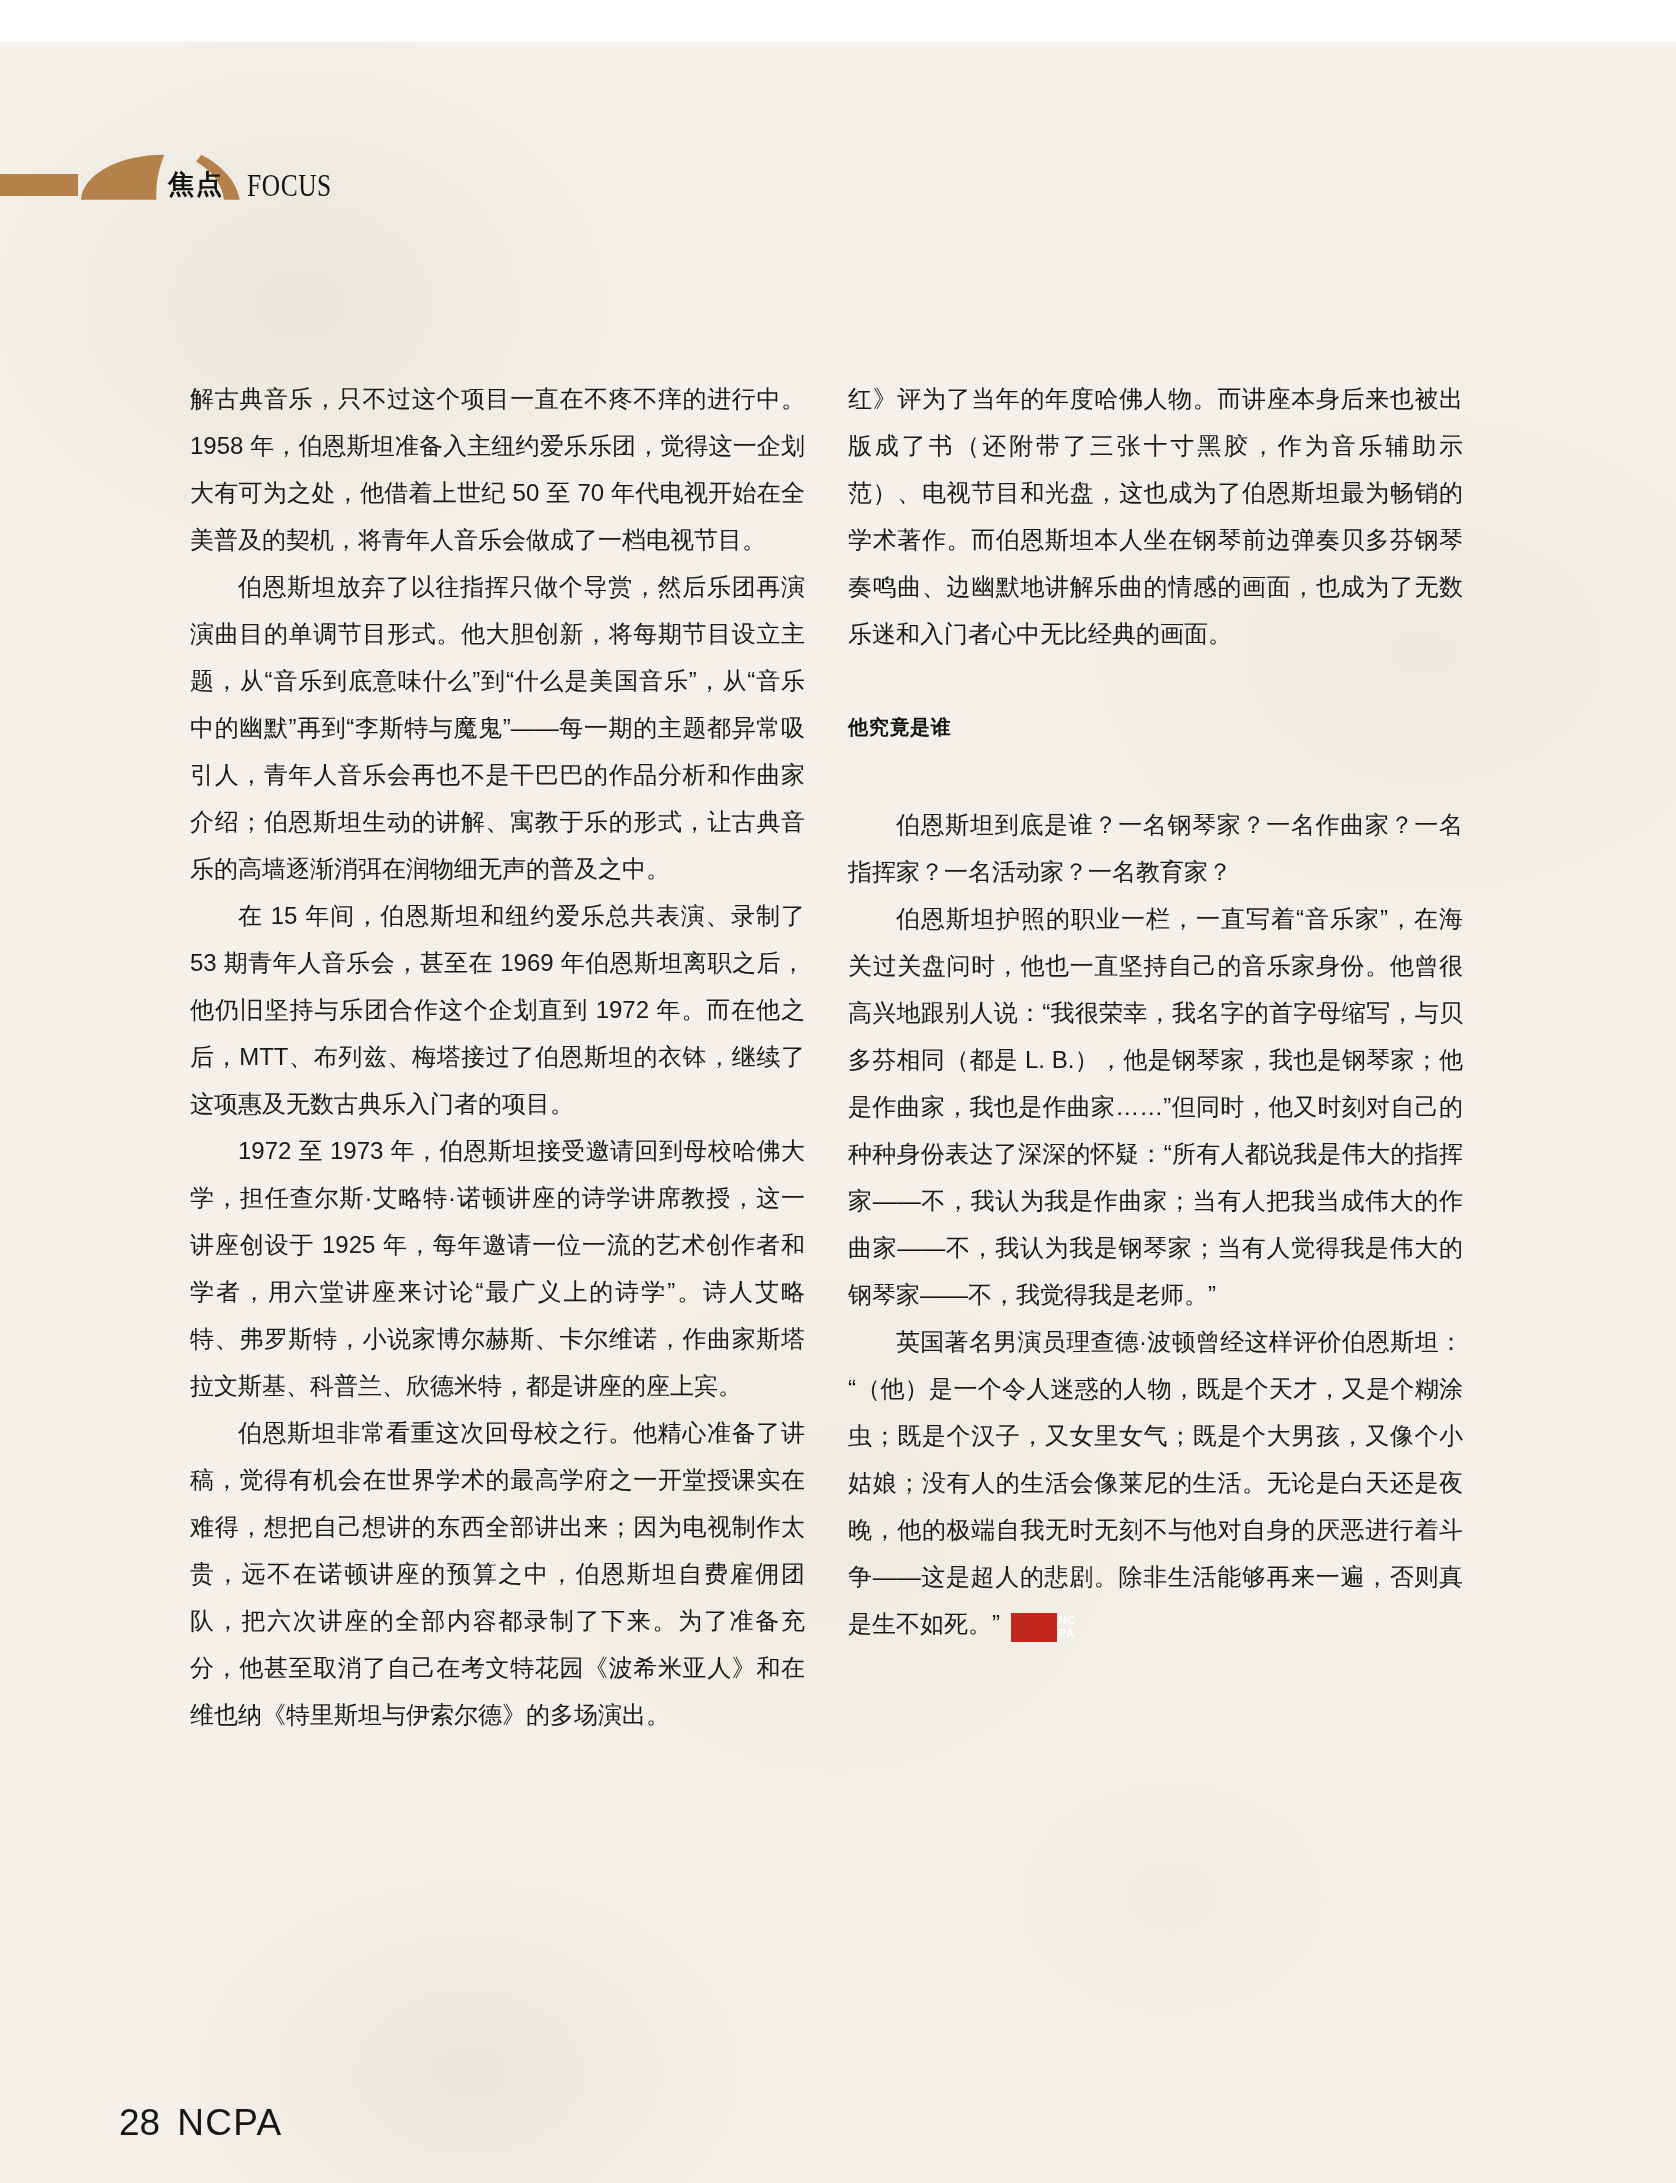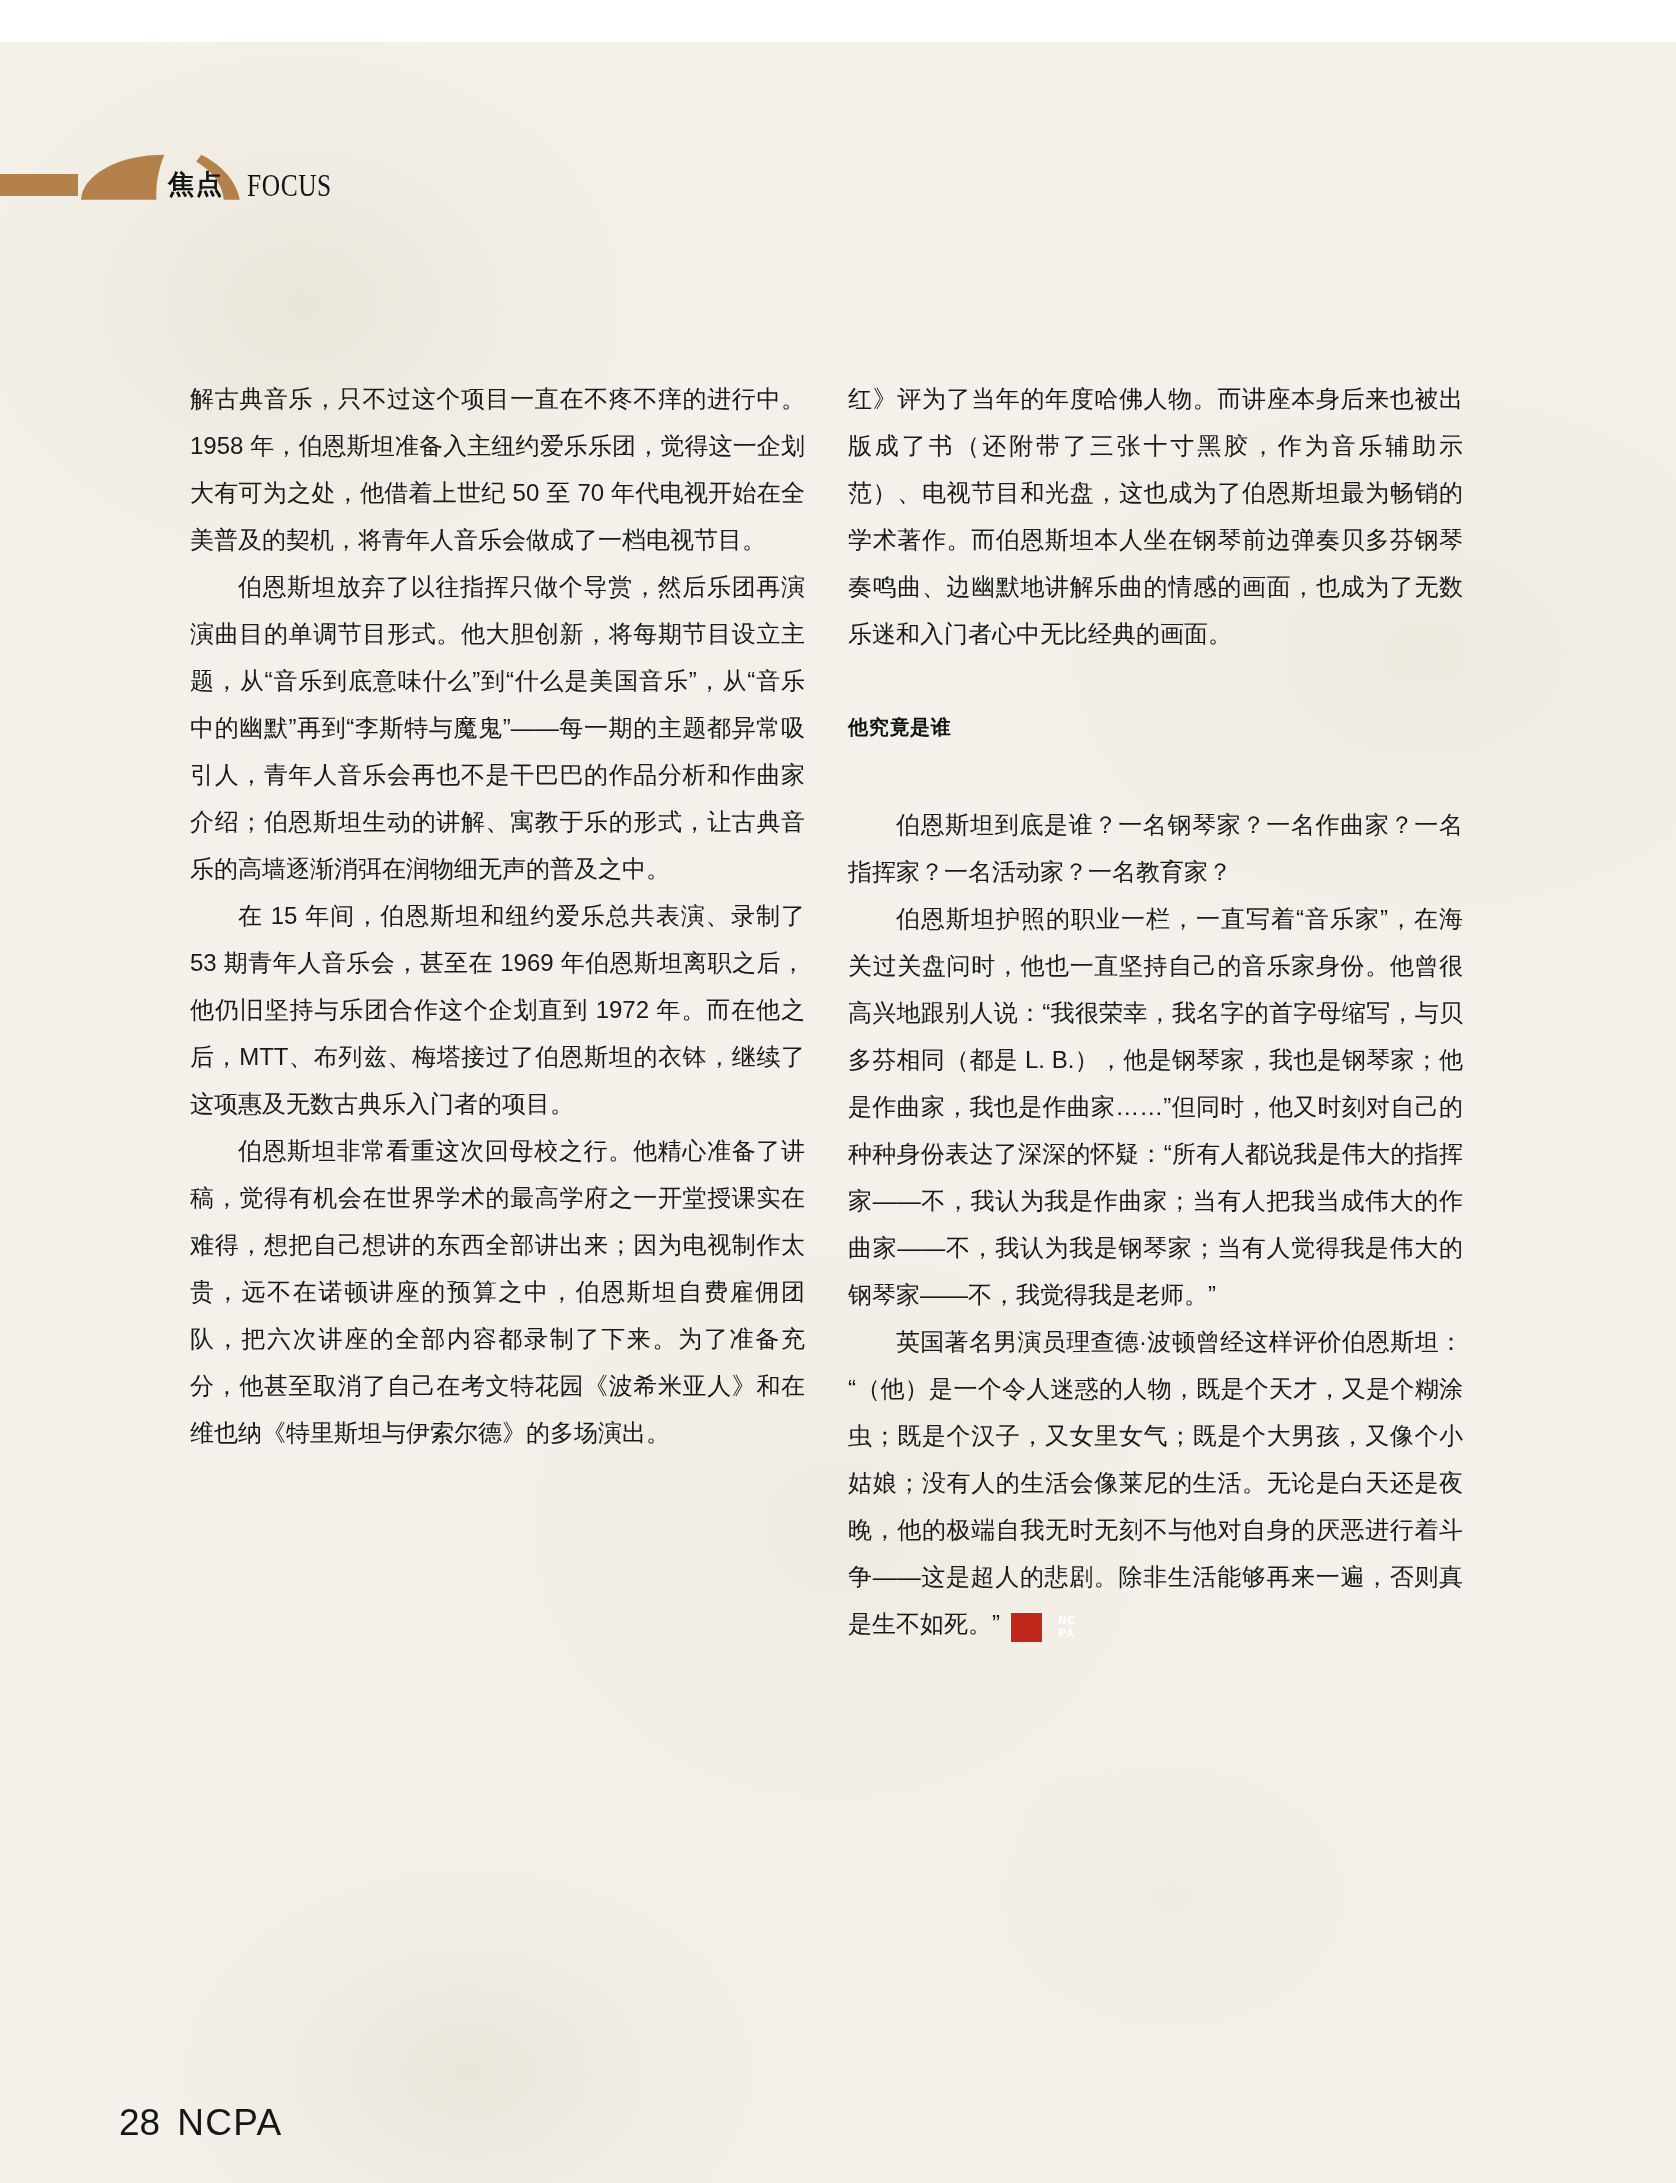--- a/index.html
+++ b/index.html
@@ -51,21 +51,21 @@
   .col-left{left:190px;}
   .col-right{left:848px;}
   .sec-heading{
     font-weight:bold;font-size:20px;line-height:34px;
     margin:53px 0 57px 0;text-align:left;color:#111;
     letter-spacing:0.7px;
   }
 
   
   .seal{
-    display:inline-block;width:31px;height:29px;margin-left:10.6px;
+    display:inline-block;width:46px;height:29px;margin-left:10.6px;
     background:#c1271b;color:#ffffff;
     font-size:11.2px;line-height:13.2px;font-weight:bold;letter-spacing:0.7px;
     text-align:left;vertical-align:-5.3px;
   }
   .seal span{display:block;}
   .seal span:first-child{margin-top:1.3px;}
 
   
   .footer{
     position:absolute;left:119px;top:2065px;
@@ -83,20 +83,21 @@
     <path d="M 6 72 A 124 70 0 0 1 132 4 C 123 26 119 48 120 72 Z" fill="#b5814b"></path>
     <path d="M 188 4 A 150 100 0 0 1 246 72 L 222 72 A 120 85 0 0 0 180 14 Z" fill="#b5814b"></path>
   </svg>
   <div class="logo-cn">焦点</div>
   <div class="logo-en">FOCUS</div>
 
   <div class="col col-left">
     <p>解古典音乐，只不过这个项目一直在不疼不痒的进行中。1958 年，伯恩斯坦准备入主纽约爱乐乐团，觉得这一企划大有可为之处，他借着上世纪 50 至 70 年代电视开始在全美普及的契机，将青年人音乐会做成了一档电视节目。</p>
     <p class="ind">伯恩斯坦放弃了以往指挥只做个导赏，然后乐团再演演曲目的单调节目形式。他大胆创新，将每期节目设立主题，从“音乐到底意味什么”到“什么是美国音乐”，从“音乐中的幽默”再到“李斯特与魔鬼”——每一期的主题都异常吸引人，青年人音乐会再也不是干巴巴的作品分析和作曲家介绍；伯恩斯坦生动的讲解、寓教于乐的形式，让古典音乐的高墙逐渐消弭在润物细无声的普及之中。</p>
     <p class="ind">在 15 年间，伯恩斯坦和纽约爱乐总共表演、录制了 53 期青年人音乐会，甚至在 1969 年伯恩斯坦离职之后，他仍旧坚持与乐团合作这个企划直到 1972 年。而在他之后，MTT、布列兹、梅塔接过了伯恩斯坦的衣钵，继续了这项惠及无数古典乐入门者的项目。</p>
+    <p class="ind">1972 至 1973 年，伯恩斯坦接受邀请回到母校哈佛大学，担任查尔斯·艾略特·诺顿讲座的诗学讲席教授，这一讲座创设于 1925 年，每年邀请一位一流的艺术创作者和学者，用六堂讲座来讨论“最广义上的诗学”。诗人艾略特、弗罗斯特，小说家博尔赫斯、卡尔维诺，作曲家斯塔拉文斯基、科普兰、欣德米特，都是讲座的座上宾。</p>
     <p class="ind">伯恩斯坦非常看重这次回母校之行。他精心准备了讲稿，觉得有机会在世界学术的最高学府之一开堂授课实在难得，想把自己想讲的东西全部讲出来；因为电视制作太贵，远不在诺顿讲座的预算之中，伯恩斯坦自费雇佣团队，把六次讲座的全部内容都录制了下来。为了准备充分，他甚至取消了自己在考文特花园《波希米亚人》和在维也纳《特里斯坦与伊索尔德》的多场演出。</p>
   </div>
 
   <div class="col col-right">
     <p>红》评为了当年的年度哈佛人物。而讲座本身后来也被出版成了书（还附带了三张十寸黑胶，作为音乐辅助示范）、电视节目和光盘，这也成为了伯恩斯坦最为畅销的学术著作。而伯恩斯坦本人坐在钢琴前边弹奏贝多芬钢琴奏鸣曲、边幽默地讲解乐曲的情感的画面，也成为了无数乐迷和入门者心中无比经典的画面。</p>
     <div class="sec-heading">他究竟是谁</div>
     <p class="ind">伯恩斯坦到底是谁？一名钢琴家？一名作曲家？一名指挥家？一名活动家？一名教育家？</p>
     <p class="ind">伯恩斯坦护照的职业一栏，一直写着“音乐家”，在海关过关盘问时，他也一直坚持自己的音乐家身份。他曾很高兴地跟别人说：“我很荣幸，我名字的首字母缩写，与贝多芬相同（都是 L. B.），他是钢琴家，我也是钢琴家；他是作曲家，我也是作曲家……”但同时，他又时刻对自己的种种身份表达了深深的怀疑：“所有人都说我是伟大的指挥家——不，我认为我是作曲家；当有人把我当成伟大的作曲家——不，我认为我是钢琴家；当有人觉得我是伟大的钢琴家——不，我觉得我是老师。”</p>
     <p class="ind"><span>英国著名男演员理查德·波顿曾经这样评价伯恩斯坦：“（他）是一个令人迷惑的人物，既是个天才，又是个糊涂虫；既是个汉子，又女里女气；既是个大男孩，又像个小姑娘；没有人的生活会像莱尼的生活。无论是白天还是夜晚，他的极端自我无时无刻不与他对自身的厌恶进行着斗争——这是超人的悲剧。除非生活能够再来一遍，否则真是生不如死。”</span><span class="seal"><span>NC</span><span>PA</span></span></p>
   </div>

